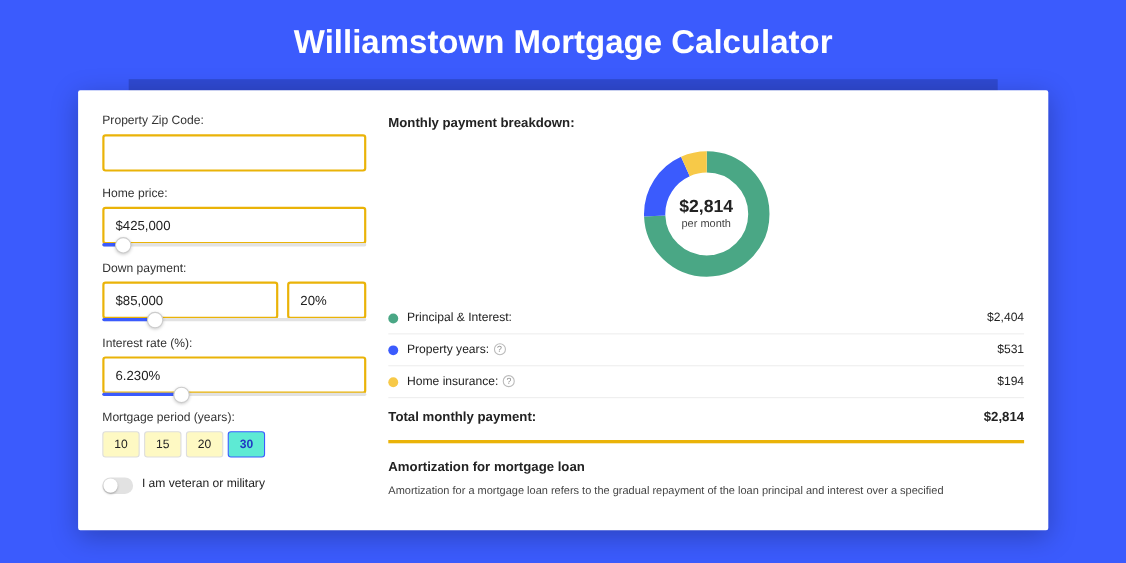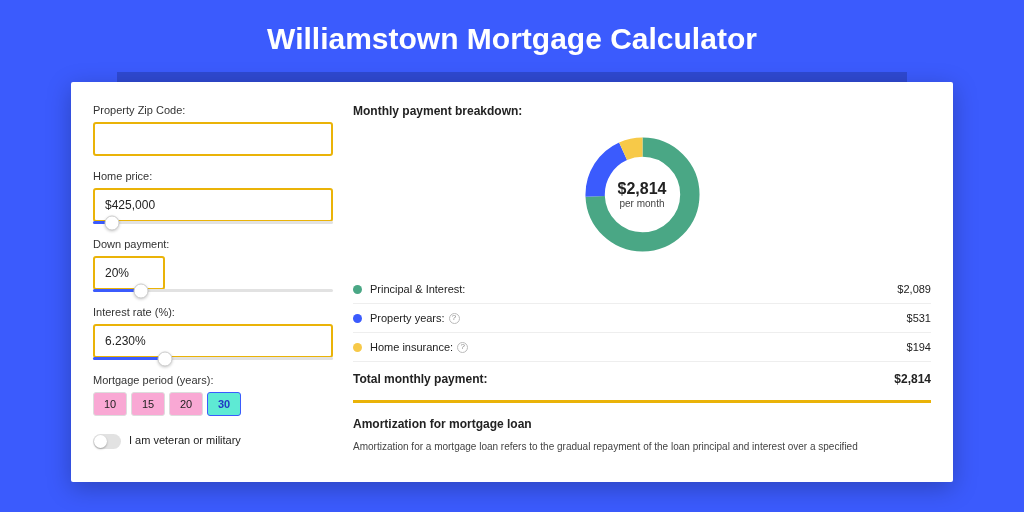--- a/index.html
+++ b/index.html
@@ -90,21 +90,21 @@
     background: #fff;
     border: 1px solid #ccc;
     box-shadow: 0 1px 3px rgba(0,0,0,.2);
   }
 
   .period-row { display: flex; gap: 4px; margin-bottom: 18px; }
   .period-btn {
     width: 34px; height: 24px;
     border: 1px solid #ddd;
     border-radius: 3px;
-    background: #f9a8d4;
+    background: #fef9c3;
     font-size: 11px;
     display: flex; align-items: center; justify-content: center;
     cursor: pointer;
   }
   .period-btn.active {
     background: #5eead4;
     border-color: #3B5BFD;
     color: #2238c4;
     font-weight: 600;
   }
@@ -157,21 +157,21 @@
     display: flex; align-items: center;
     padding: 8px 0;
     border-bottom: 1px solid #eee;
     font-size: 11px;
   }
   .legend-row:last-of-type { border-bottom: 1px solid #eee; }
   .dot { width: 9px; height: 9px; border-radius: 50%; margin-right: 8px; flex: 0 0 9px; }
   .dot-green { background: #4AA785; }
   .dot-blue { background: #3B5BFD; }
   .dot-yellow { background: #F7C948; }
-  .legend-label { flex: 1; display: flex; align-items: center; gap: 4px; }
+  .legend-label { flex: 1; display: flex; align-items: flex-start; gap: 4px; }
   .legend-val { font-weight: 400; }
   .total-row {
     display: flex; padding: 10px 0 14px;
     font-size: 12px; font-weight: 700;
   }
   .total-row .total-label { flex: 1; }
 
   .info-icon {
     width: 11px; height: 11px;
     border: 1px solid #bbb;
@@ -214,20 +214,21 @@
         <input class="text-input" value="$425,000" style="">
         <div class="slider-track">
           <div class="slider-fill" style="width:8%"></div>
           <div class="slider-thumb" style="left:8%"></div>
         </div>
       </div>
 
       <div class="field-block">
         <label class="field-label">Down payment:</label>
         <div class="row-dp">
+          <input class="text-input" value="$85,000" style="">
           <input class="text-input" value="20%" style="">
         </div>
         <div class="slider-track">
           <div class="slider-fill" style="width:20%"></div>
           <div class="slider-thumb" style="left:20%"></div>
         </div>
       </div>
 
       <div class="field-block">
         <label class="field-label">Interest rate (%):</label>
@@ -273,21 +274,21 @@
           </div>
         </div>
       </div>
 
       <div class="legend">
         <div class="legend-row">
           <span class="dot dot-green"></span>
           <span class="legend-label">
             <span>Principal &amp; Interest:</span>
           </span>
-          <span class="legend-val">$2,089</span>
+          <span class="legend-val">$2,404</span>
         </div>
         <div class="legend-row">
           <span class="dot dot-blue"></span>
           <span class="legend-label">
             <span>Property years:</span>
             <span class="info-icon"></span>
           </span>
           <span class="legend-val">$531</span>
         </div>
         <div class="legend-row">

